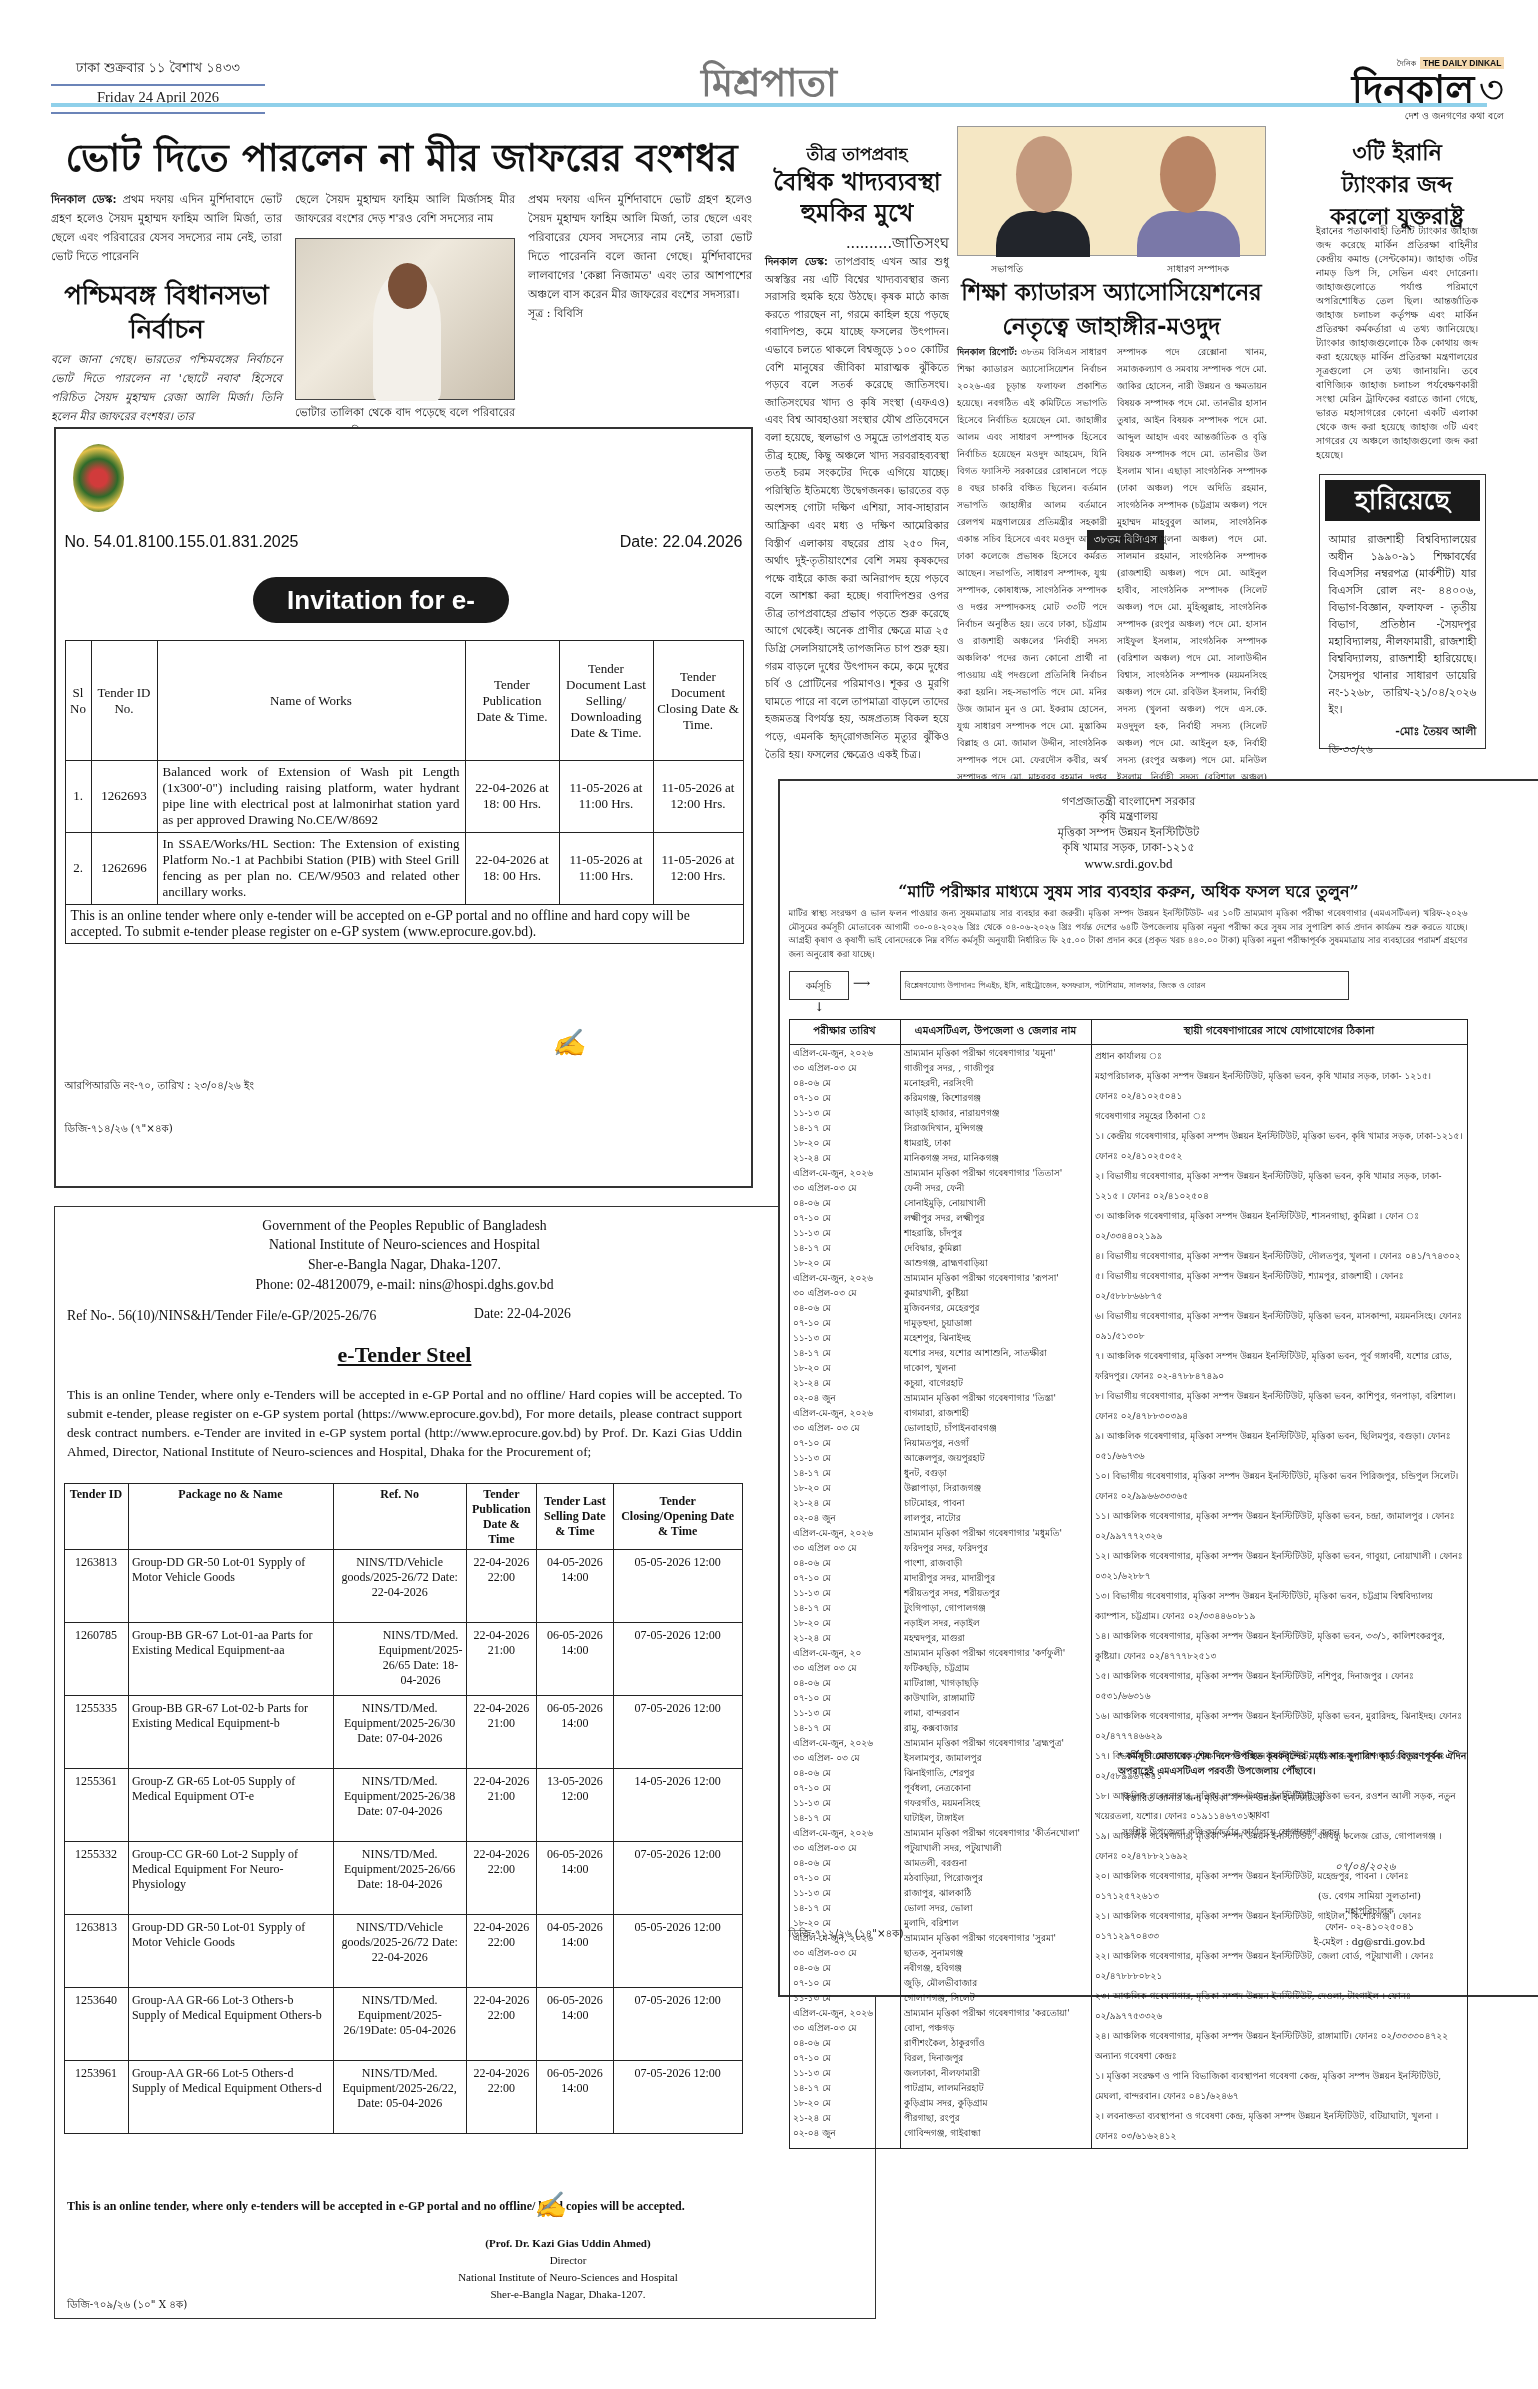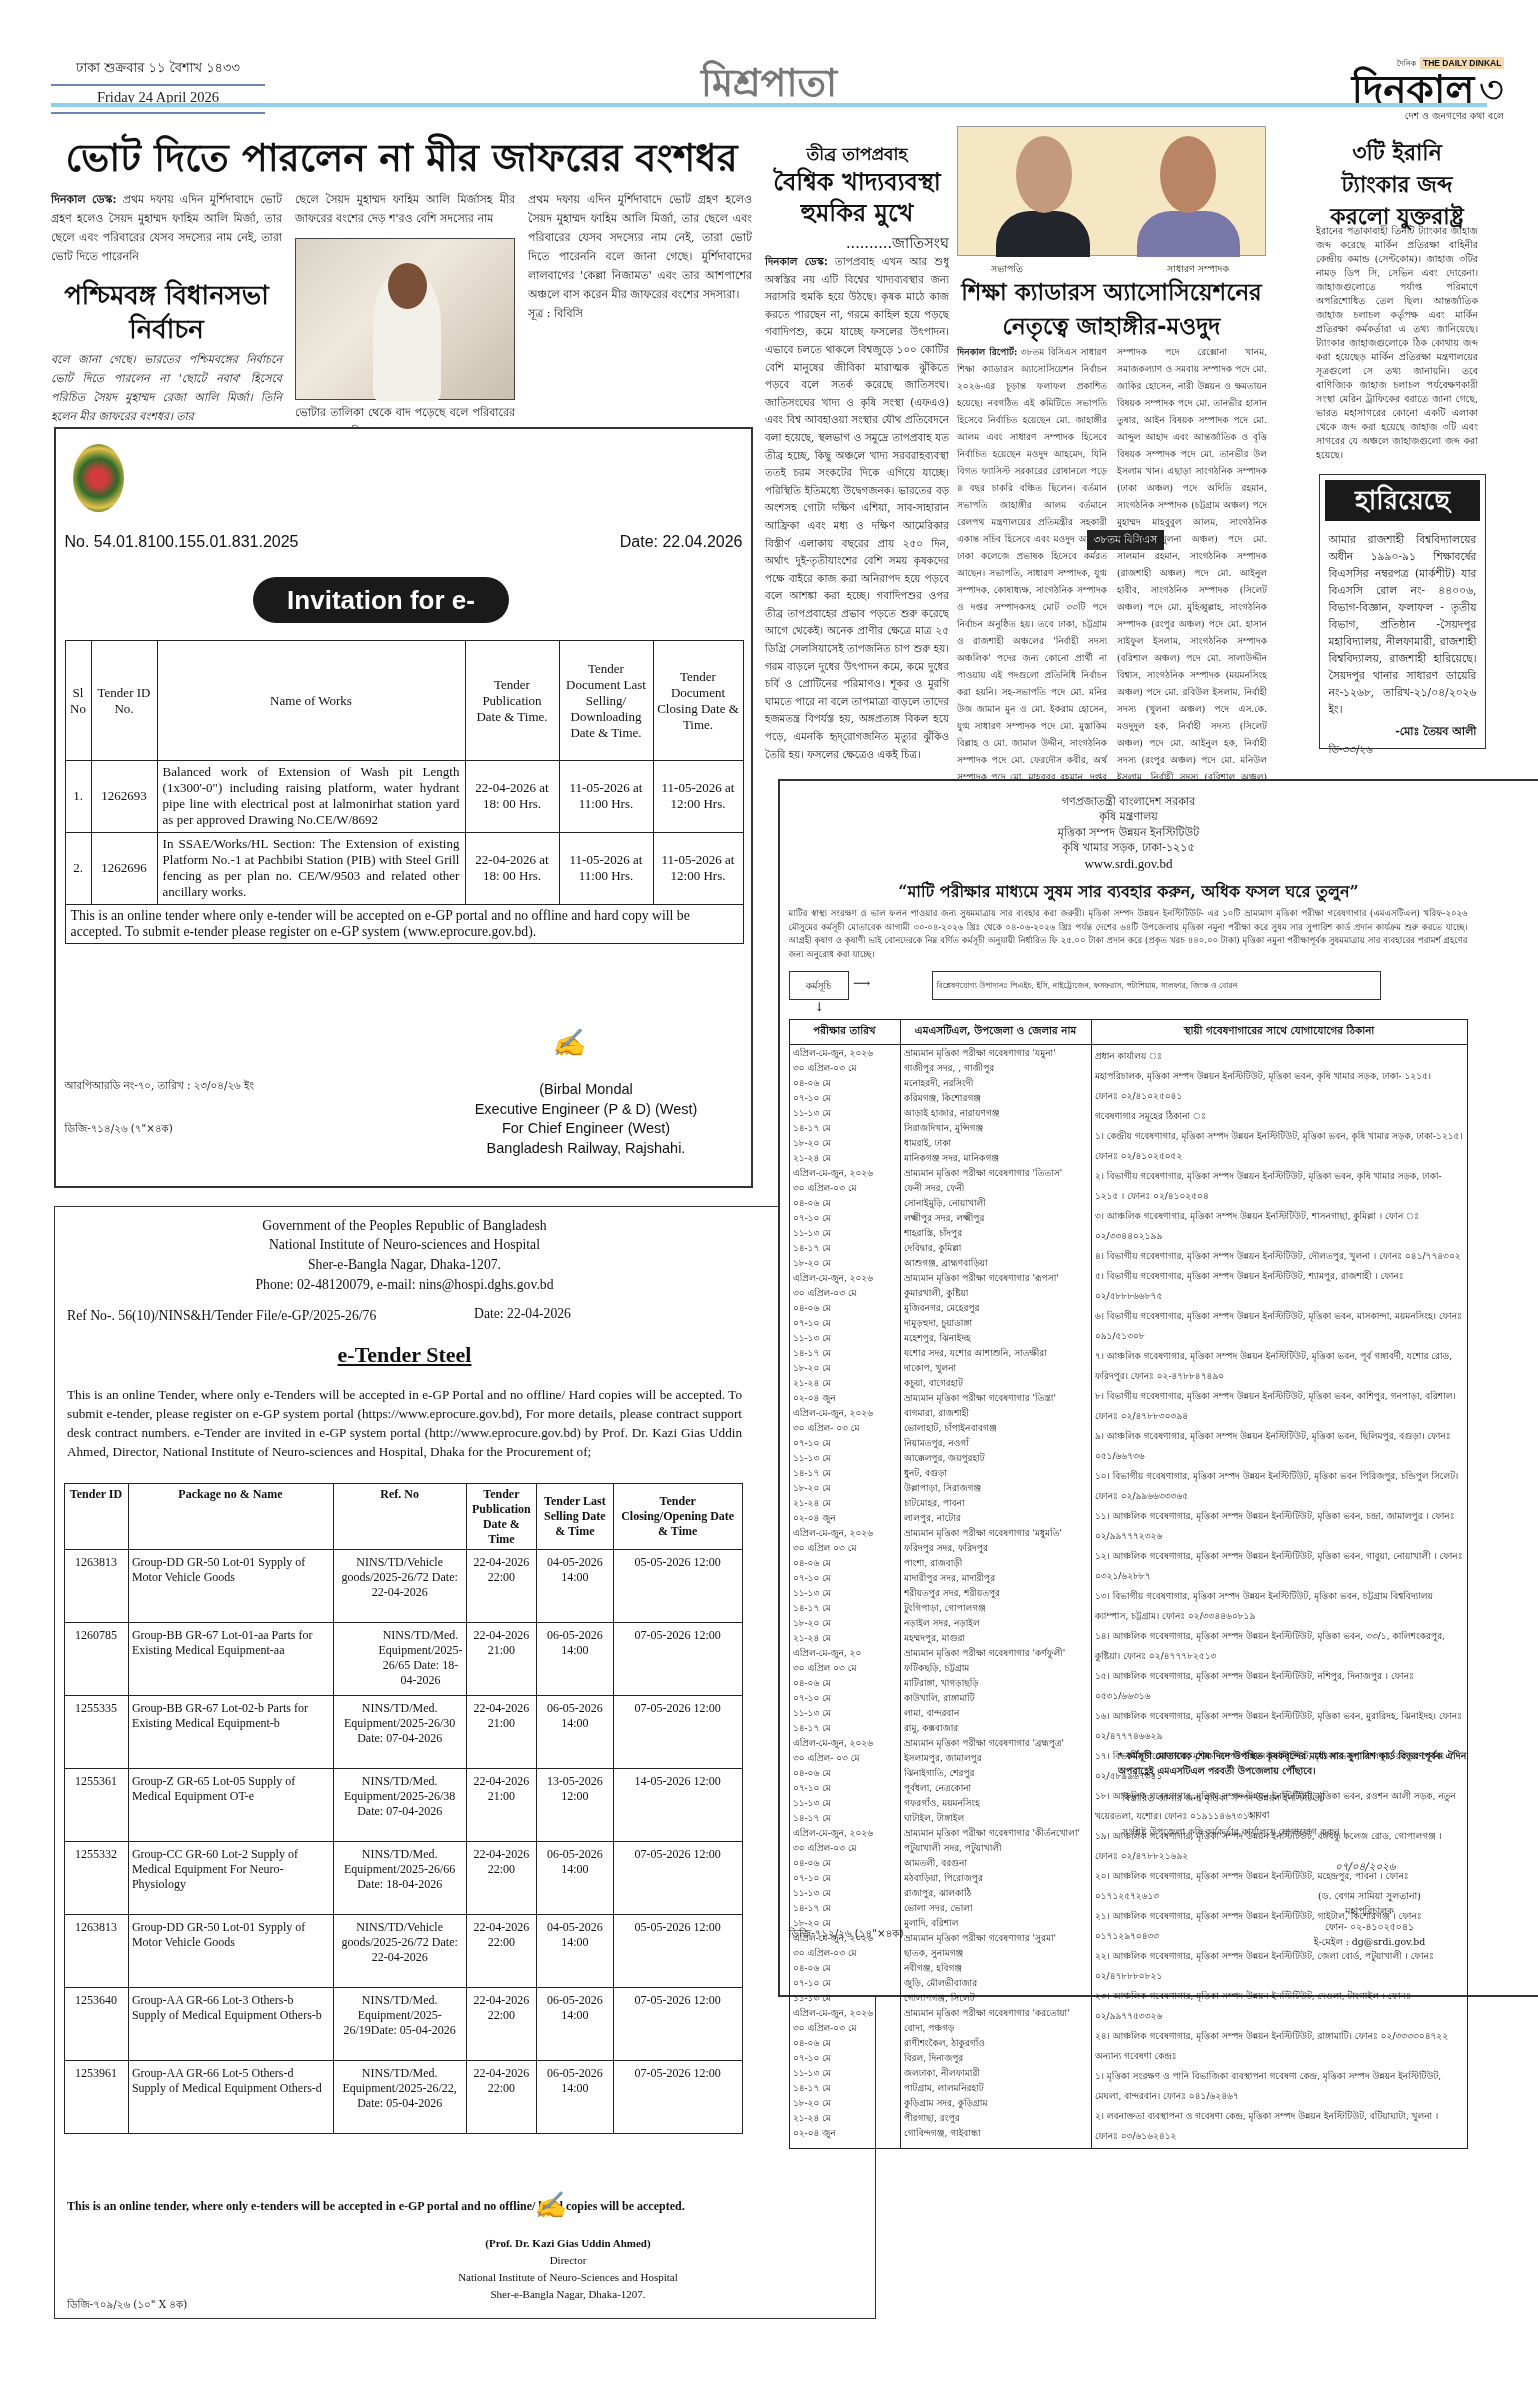--- a/index.html
+++ b/index.html
@@ -144,26 +144,20 @@
         <td>11-05-2026 at 12:00 Hrs.</td>
       </tr>
       <tr>
           <td colspan="6" class="works" style="text-align:left;font-size:13.7px;">This is an online tender where only e-tender will be accepted on e-GP portal and no offline and hard copy will be accepted. To submit e-tender please register on e-GP system (www.eprocure.gov.bd).</td>
         </tr>
     </tbody>
   </table>
   <div class="abs" style="left:8.5px;top:649px;font-size:10.3px;">আরপিআরডি নং-৭০, তারিখ : ২৩/০৪/২৬ ইং</div>
   <div class="abs" style="left:8.5px;top:692px;font-size:10.3px;">ডিজি-৭১৪/২৬ (৭"×৪ক)</div>
   <div class="abs" style="left:496px;top:598px;font-family:'DejaVu Serif',serif;font-style:italic;font-size:27px;color:#2a2aa0;">✍</div>
-  <div class="abs sans" style="left:376px;top:651px;width:308px;text-align:center;font-size:14.5px;line-height:19.7px;">
-    <div>(Birbal Mondal</div>
-    <div>Executive Engineer (P &amp; D) (West)</div>
-    <div>For Chief Engineer (West)</div>
-    <div>Bangladesh Railway, Rajshahi.</div>
-  </div>
 </div>
 
 <div class="abs box" style="left:54px;top:1206px;width:822px;height:1113px;border-width:1.7px;">
   <div class="abs serif-sm" style="left:0;top:8.5px;width:699px;text-align:center;font-size:13.7px;line-height:19.7px;">
     <div>Government of the Peoples Republic of Bangladesh</div>
     <div>National Institute of Neuro-sciences and Hospital</div>
     <div>Sher-e-Bangla Nagar, Dhaka-1207.</div>
     <div>Phone: 02-48120079, e-mail: nins@hospi.dghs.gov.bd</div>
   </div>
   <div class="abs serif-sm" style="left:12px;top:101px;font-size:13.7px;">Ref No-. 56(10)/NINS&amp;H/Tender File/e-GP/2025-26/76</div>
@@ -265,21 +259,21 @@
     <div>কৃষি মন্ত্রণালয়</div>
     <div>মৃত্তিকা সম্পদ উন্নয়ন ইনস্টিটিউট</div>
     <div>কৃষি খামার সড়ক, ঢাকা-১২১৫</div>
     <div class="serif-sm" style="font-size:13px;">www.srdi.gov.bd</div>
   </div>
   <div class="abs" style="left:0;top:98px;width:697px;text-align:center;font-size:16px;font-weight:bold;">“মাটি পরীক্ষার মাধ্যমে সুষম সার ব্যবহার করুন, অধিক ফসল ঘরে তুলুন”</div>
   <div class="abs" style="left:8.5px;top:126px;width:679px;font-size:8.5px;line-height:13.7px;text-align:justify;">মাটির স্বাস্থ্য সংরক্ষণ ও ভাল ফলন পাওয়ার জন্য সুষমমাত্রায় সার ব্যবহার করা জরুরী। মৃত্তিকা সম্পদ উন্নয়ন ইনস্টিটিউট- এর ১০টি ভ্রাম্যমাণ মৃত্তিকা পরীক্ষা গবেষণাগার (এমএসটিএল) খরিফ-২০২৬ মৌসুমের কর্মসূচী মোতাবেক আগামী ৩০-০৪-২০২৬ খ্রিঃ থেকে ০৪-০৬-২০২৬ খ্রিঃ পর্যন্ত দেশের ৬৪টি উপজেলায় মৃত্তিকা নমুনা পরীক্ষা করে সুষম সার সুপারিশ কার্ড প্রদান কার্যক্রম শুরু করতে যাচ্ছে। আগ্রহী কৃষাণ ও কৃষাণী ভাই বোনদেরকে নিম্ন বর্ণিত কর্মসূচী অনুযায়ী নির্ধারিত ফি ২৫.০০ টাকা প্রদান করে (প্রকৃত খরচ ৪৪০.০০ টাকা) মৃত্তিকা নমুনা পরীক্ষাপূর্বক সুষমমাত্রায় সার ব্যবহারের পরামর্শ গ্রহণের জন্য অনুরোধ করা যাচ্ছে।</div>
   <div class="abs" style="left:8.5px;top:190px;width:60px;height:29px;border:0.9px solid #333;text-align:center;line-height:27px;font-size:9.4px;">কর্মসূচি</div>
   <div class="abs" style="left:73px;top:195px;font-size:12px;">⟶</div>
   <div class="abs" style="left:34px;top:219px;font-size:12px;">↓</div>
-  <div class="abs" style="left:120px;top:190px;width:449px;height:29px;border:0.9px solid #333;line-height:27px;font-size:7.7px;padding-left:3.4px;margin-left:32px;">বিশ্লেষণযোগ্য উপাদানঃ পিএইচ, ইসি, নাইট্রোজেন, ফসফরাস, পটাশিয়াম, সালফার, জিংক ও বোরন</div>
+  <div class="abs" style="left:120px;top:190px;width:449px;height:29px;border:0.9px solid #333;line-height:27px;font-size:7.7px;padding-left:3.4px;">বিশ্লেষণযোগ্য উপাদানঃ পিএইচ, ইসি, নাইট্রোজেন, ফসফরাস, পটাশিয়াম, সালফার, জিংক ও বোরন</div>
   <table class="abs st" style="left:8.5px;top:238px;width:679px;">
     <thead>
       <tr>
         <th style="width:111px;">পরীক্ষার তারিখ</th>
         <th style="width:191px;">এমএসটিএল, উপজেলা ও জেলার নাম</th>
         <th>স্থায়ী গবেষণাগারের সাথে যোগাযোগের ঠিকানা</th>
       </tr>
     </thead>
     <tbody>
       <tr>

